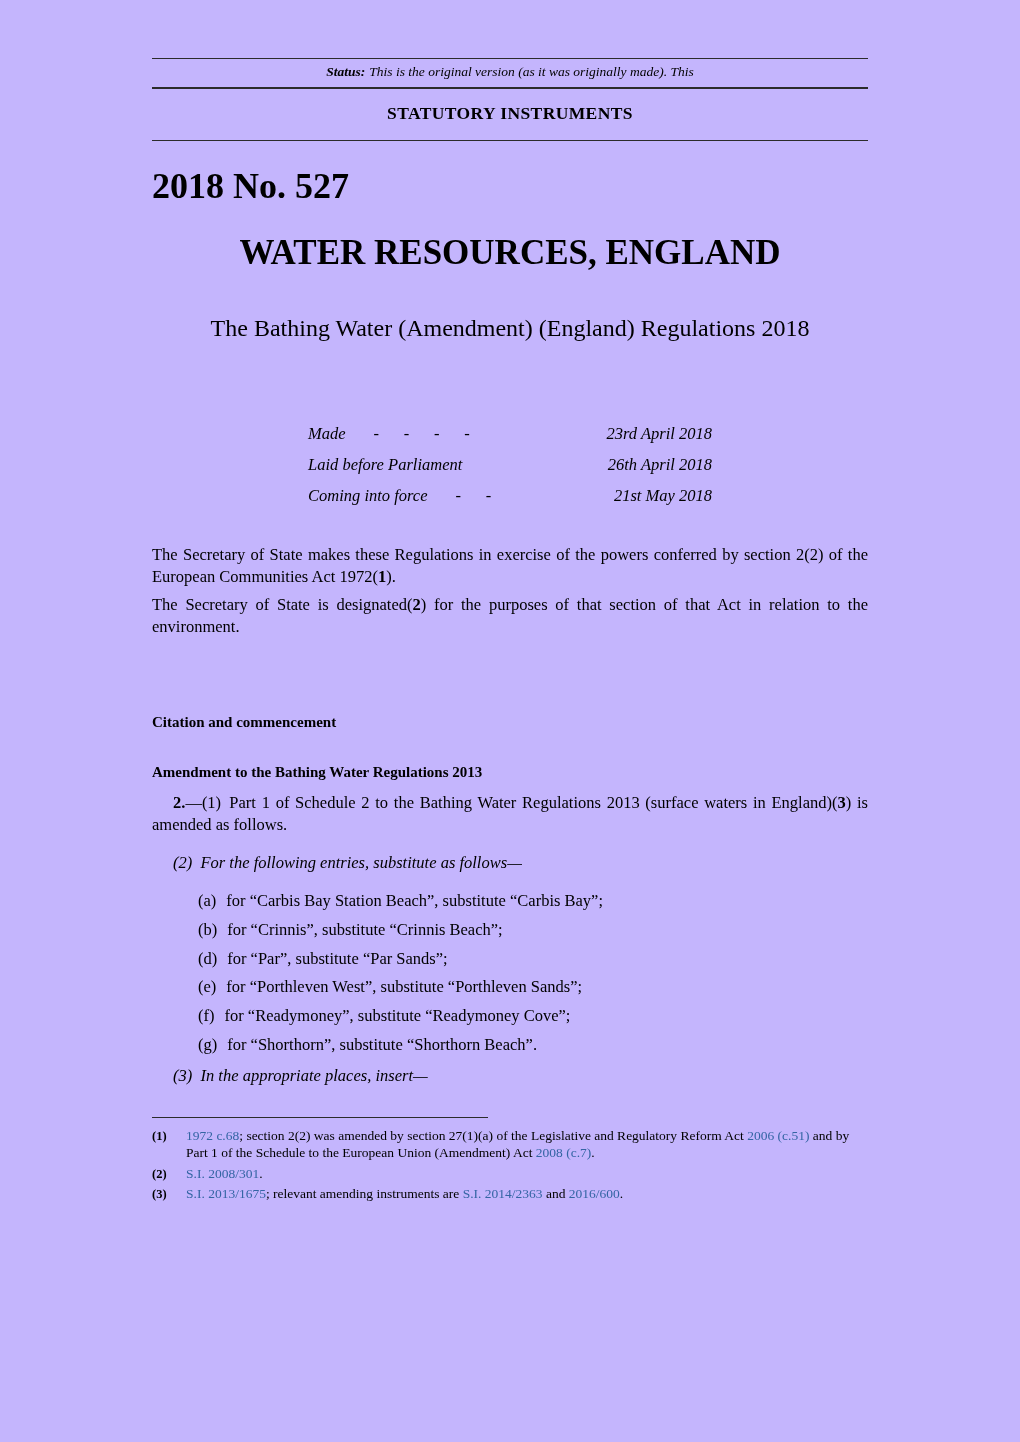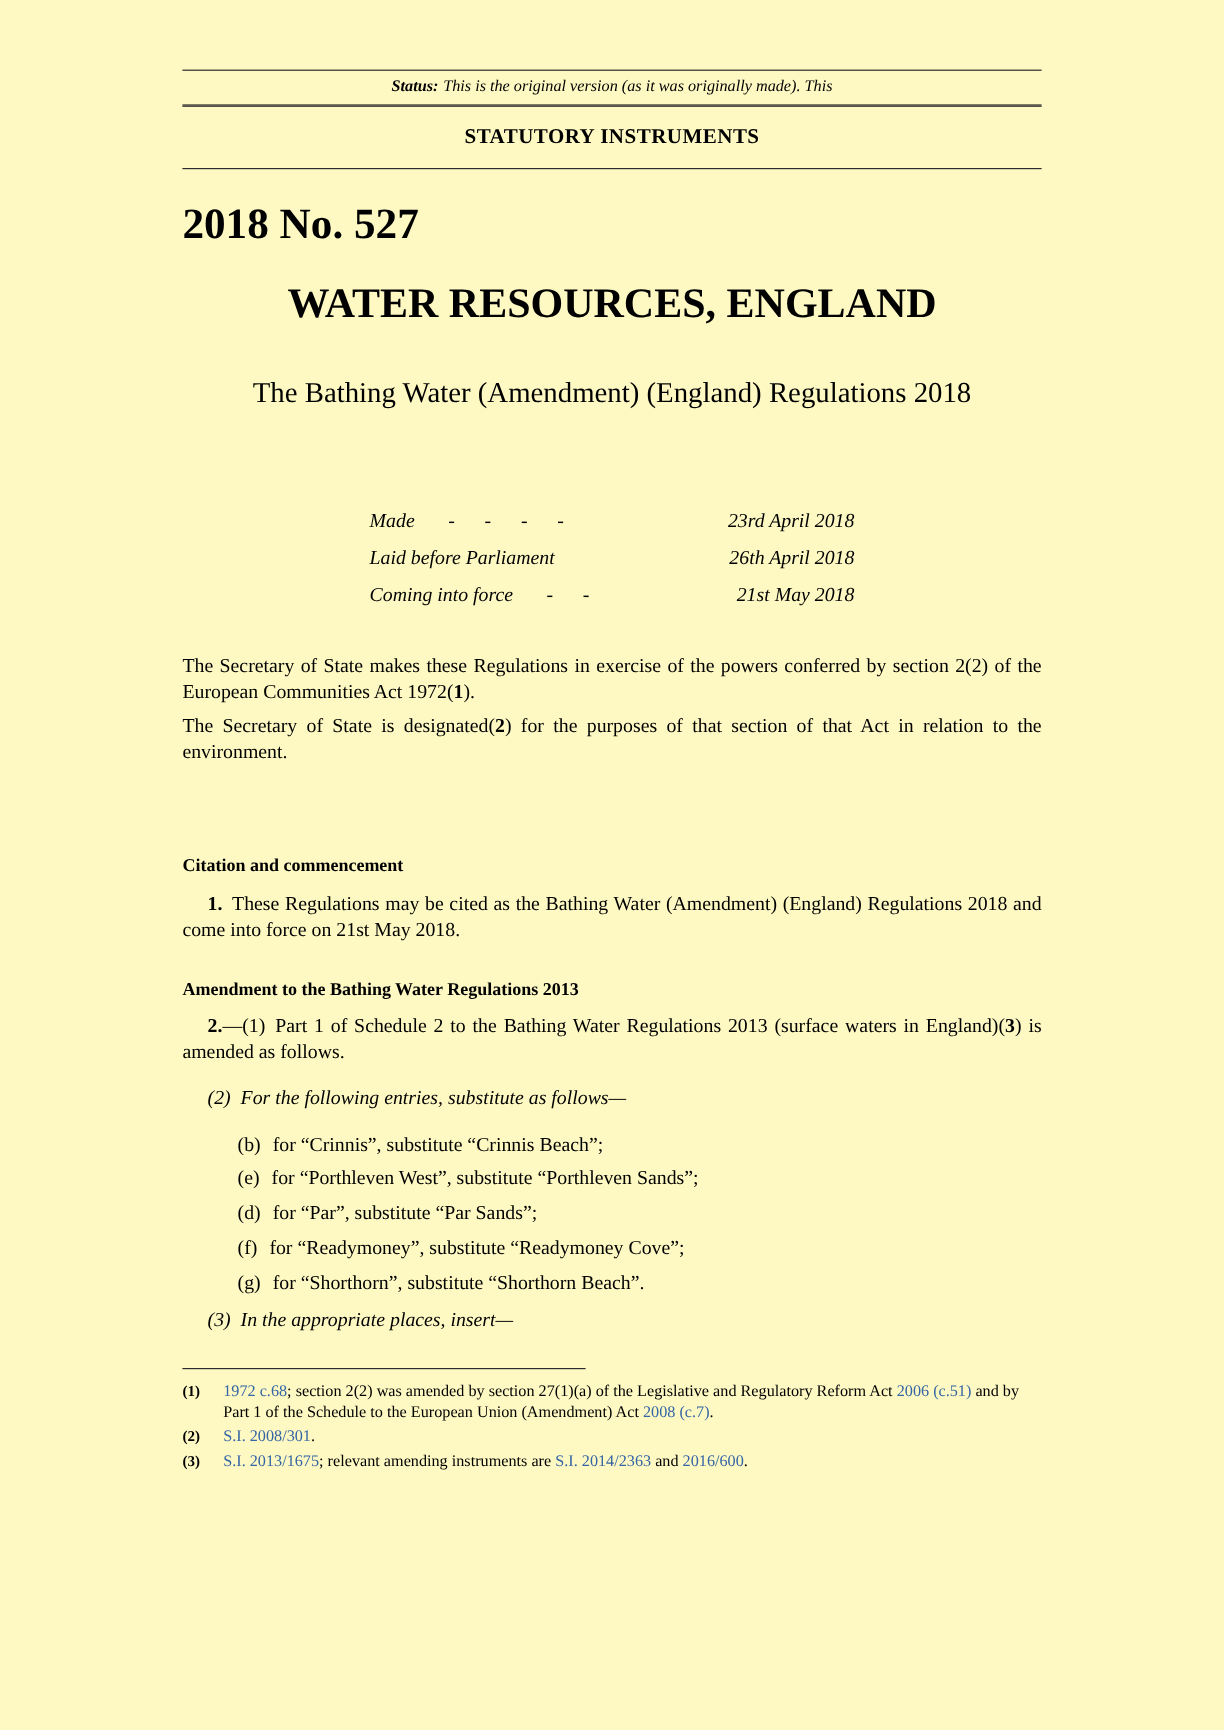--- a/index.html
+++ b/index.html
@@ -1,18 +1,18 @@
 <!DOCTYPE html>
 <html style="--link-color: #3465a4;"><head>
 <meta charset="utf-8">
 <style>
   html, body { margin: 0; padding: 0; background: #ffffff; }
   .page {
     width: 1020px; height: 1442px; box-sizing: border-box;
-    background: #fef9c3; color: #000;
+    background: #c4b5fd; color: #000;
     padding: 58px 152px 0;
     font-family: "Liberation Serif", "DejaVu Serif", serif;
     position: relative; overflow: hidden;
   }
   .status {
     border-top: 1px solid #2b2b2b; border-bottom: 1px solid #2b2b2b;
     text-align: center; font-style: italic; font-size: 13.5px; line-height: 1.35;
     padding: 4px 8px 6px;
   }
   .status-label { font-weight: bold; margin-right: 4px; }
@@ -85,31 +85,31 @@
   </div>
 
   <div class="body-text preamble">
     <p class="para"><span>The Secretary of State makes these Regulations in exercise of the powers conferred by section 2(2) of the European Communities Act 1972(</span><span class="fnref">1</span><span>).</span></p>
     <p class="para"><span>The Secretary of State is designated(</span><span class="fnref">2</span><span>) for the purposes of that section of that Act in relation to the environment.</span></p>
   </div>
 
   <div class="body-text">
 
     <div class="heading">Citation and commencement</div>
-    <p class="sec"><span class="sec-num">1.</span><span>These Regulations may be cited as the Bathing Water (Amendment) (England) Regulations 2018 and come into force on 21st May 2018.</span></p>
 
     <div class="heading heading-2">Amendment to the Bathing Water Regulations 2013</div>
     <p class="sec"><span class="sec-num-tight">2.</span><span>—(1) Part 1 of Schedule 2 to the Bathing Water Regulations 2013 (surface waters in England)(</span><span class="fnref">3</span><span>) is amended as follows.</span></p>
 
     <p class="sub-para">(2) For the following entries, substitute as follows—</p>
 
     <div class="items">
+      <div class="item"><span class="item-label">(a)</span><span>for “Carbis Bay Station Beach”, substitute “Carbis Bay”;</span></div>
       <div class="item"><span class="item-label">(b)</span><span>for “Crinnis”, substitute “Crinnis Beach”;</span></div>
+      <div class="item"><span class="item-label">(d)</span><span>for “Par”, substitute “Par Sands”;</span></div>
       <div class="item"><span class="item-label">(e)</span><span>for “Porthleven West”, substitute “Porthleven Sands”;</span></div>
-      <div class="item"><span class="item-label">(d)</span><span>for “Par”, substitute “Par Sands”;</span></div>
       <div class="item"><span class="item-label">(f)</span><span>for “Readymoney”, substitute “Readymoney Cove”;</span></div>
       <div class="item"><span class="item-label">(g)</span><span>for “Shorthorn”, substitute “Shorthorn Beach”.</span></div>
     </div>
 
     <p class="sub-para">(3) In the appropriate places, insert—</p>
   </div>
 
   <div class="footnotes">
     <div class="fn-rule"></div>
 

